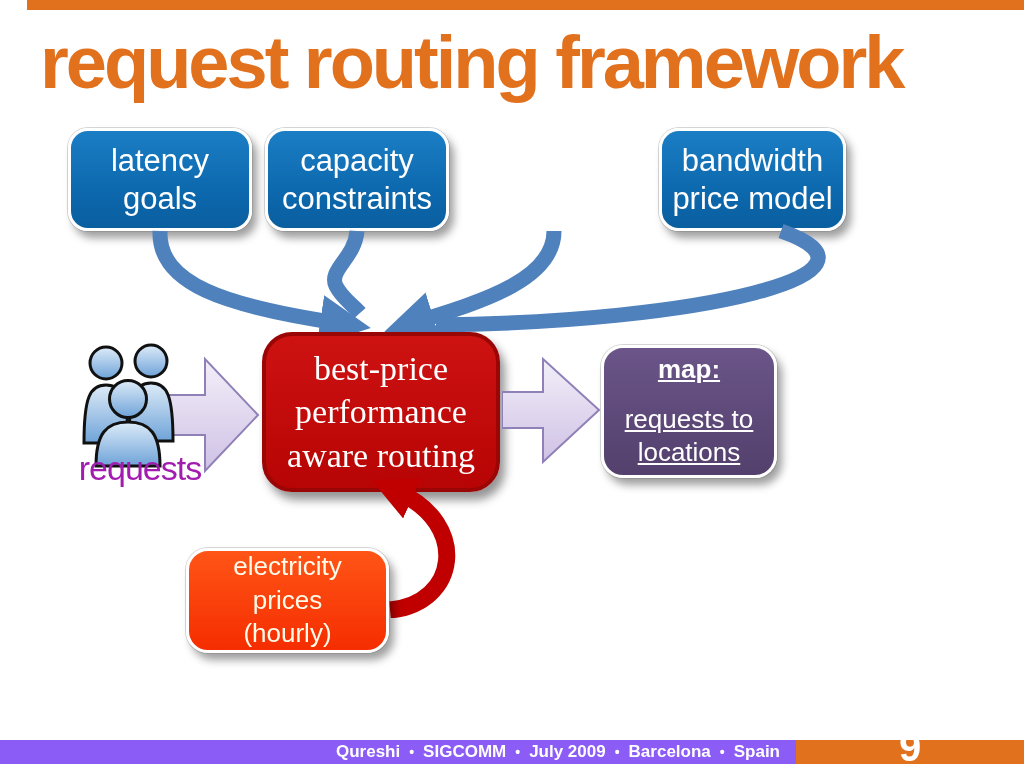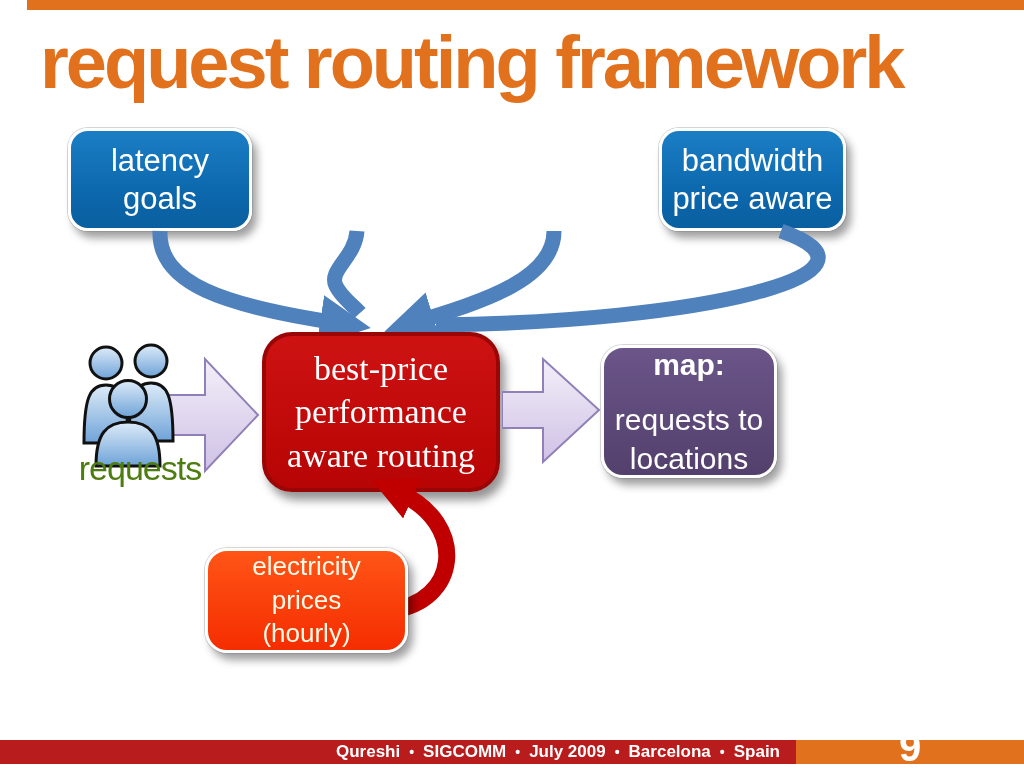--- a/index.html
+++ b/index.html
@@ -36,41 +36,41 @@
     background:linear-gradient(180deg,#CE1212 0%,#B70404 100%);
     border:4px solid #9A0606; border-radius:30px;
     box-shadow:5px 8px 10px rgba(0,0,0,.42);
     font-size:34px; line-height:1.28;font-family:Liberation Serif, serif;
   }
   .purple-box {
     left:601px; top:345px; width:176px; height:133px;
     background:linear-gradient(180deg,#6B5589 0%,#53406C 100%);
     border:3px solid #fff; border-radius:22px;
     box-shadow:0 0 0 1px rgba(110,110,110,.28), 5px 7px 9px rgba(0,0,0,.38);
-    font-size:30px; line-height:1.3;
+    font-size:26px; line-height:1.3;text-decoration:underline;
   }
   .purple-box b { font-weight:bold; }
   .electric-box {
-    left:205px; top:548px; width:203px; height:105px;
+    left:186px; top:548px; width:203px; height:105px;
     background:linear-gradient(180deg,#FF5517 0%,#F52D00 100%);
     border:3px solid #fff; border-radius:22px;
     box-shadow:0 0 0 1px rgba(110,110,110,.28), 5px 7px 9px rgba(0,0,0,.38);
     font-size:26px; line-height:1.3; color:#FFFBE9; z-index:4;
   }
 
   .svg-abs { position:absolute; }
   .requests-label {
     position:absolute; left:55px; top:449px; width:170px; text-align:center;
-    font-size:34px; letter-spacing:-1px; color:#4d7c0f; z-index:3;
+    font-size:34px; letter-spacing:-1px; color:#a21caf; z-index:3;
   }
 
   
   .footer { position:absolute; left:0; top:740px; width:1024px; height:24px; display:flex; }
   .footer-credits {
-    width:796px; height:24px; background:#b91c1c; display:flex;
+    width:796px; height:24px; background:#8b5cf6; display:flex;
     align-items:center; justify-content:flex-end; padding-right:16px; box-sizing:border-box;
     color:#fff; font-size:17px; font-weight:bold; white-space:nowrap;
   }
   .footer-credits .sep { margin:0 9px; font-size:14px; }
   .page-tab {
     flex:1; height:24px; background:#E2711D; text-align:center; overflow:visible;
   }
   .page-num {
     position:relative; top:-5px; color:#fff; font-size:40px; font-weight:bold; line-height:24px;
   }
@@ -81,23 +81,27 @@
 <div class="slide">
 
   <div class="top-bar"></div>
 
   <div class="title">request routing framework</div>
 
   <div class="bubble blue-box" style="left:68px;">
     <span class="pre">latency
 goals</span>
   </div>
+  <div class="bubble blue-box" style="left:265px;">
+    <span class="pre">capacity
+constraints</span>
+  </div>
   <div class="bubble blue-box" style="left:659px; width:187px;">
     <span class="pre">bandwidth
-price aware</span>
+price model</span>
   </div>
 
   <svg class="svg-abs" style="left:0; top:222px;" width="1024" height="118" viewBox="0 0 1024 118">
     <defs>
       <marker id="bh" viewBox="0 0 4 4" refX="1.4" refY="2" markerWidth="3.4" markerHeight="3.4" orient="auto">
         <path d="M0,0 L4,2 L0,4 Z" fill="#4F81BD"></path>
       </marker>
     </defs>
     <path d="M160,9 C158,62 225,84 338,101" fill="none" stroke="#4F81BD" stroke-width="15" marker-end="url(#bh)"></path>
     <path d="M357,9 C355,36 328,48 336,64 C342,76 352,82 360,91" fill="none" stroke="#4F81BD" stroke-width="15"></path>

